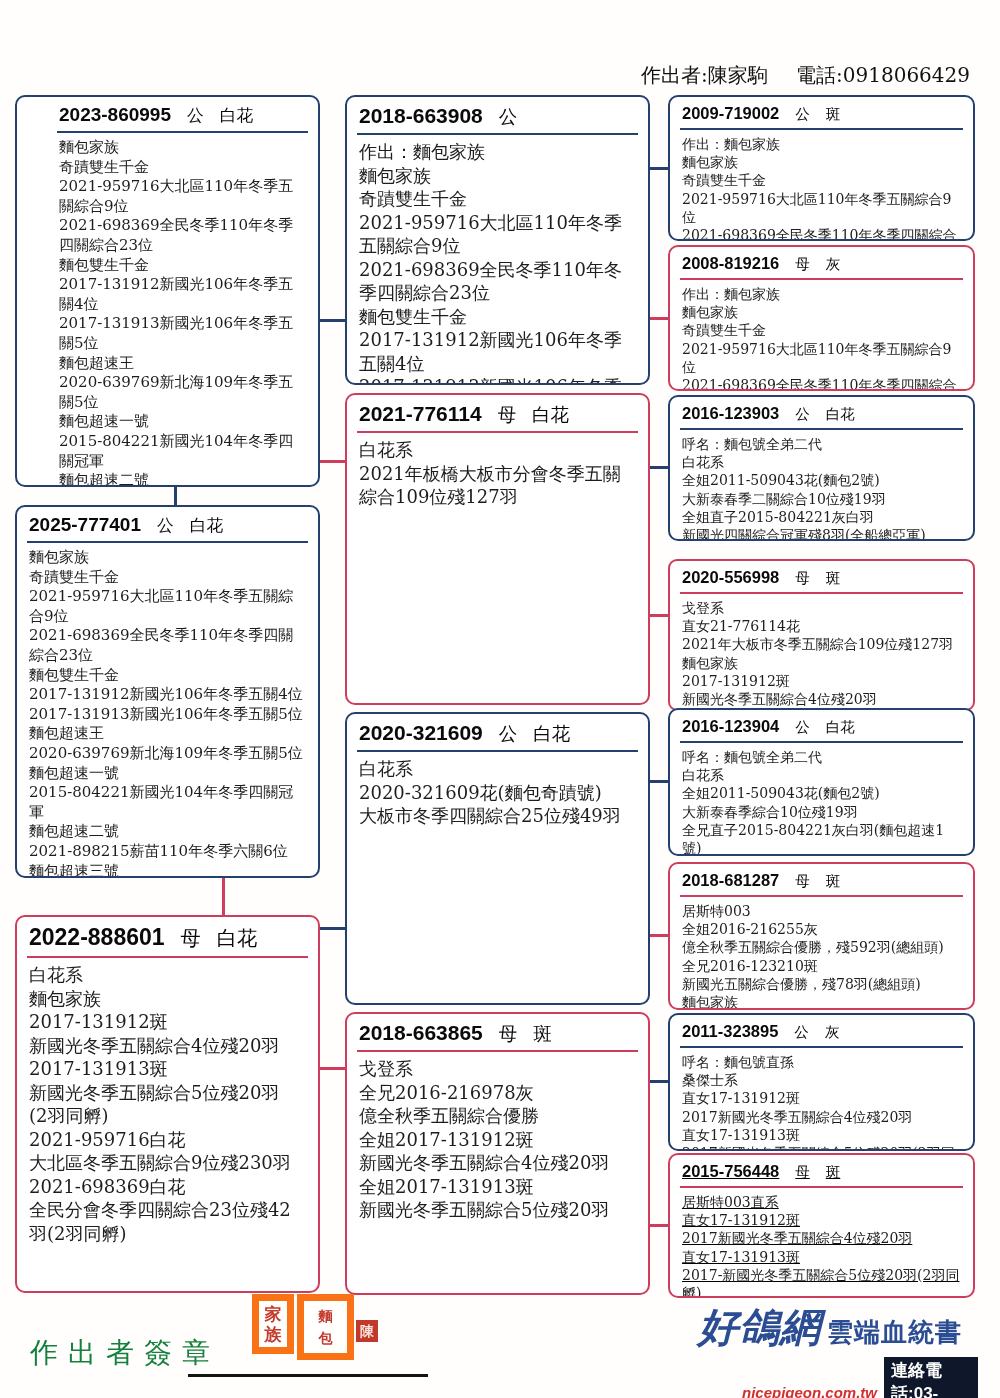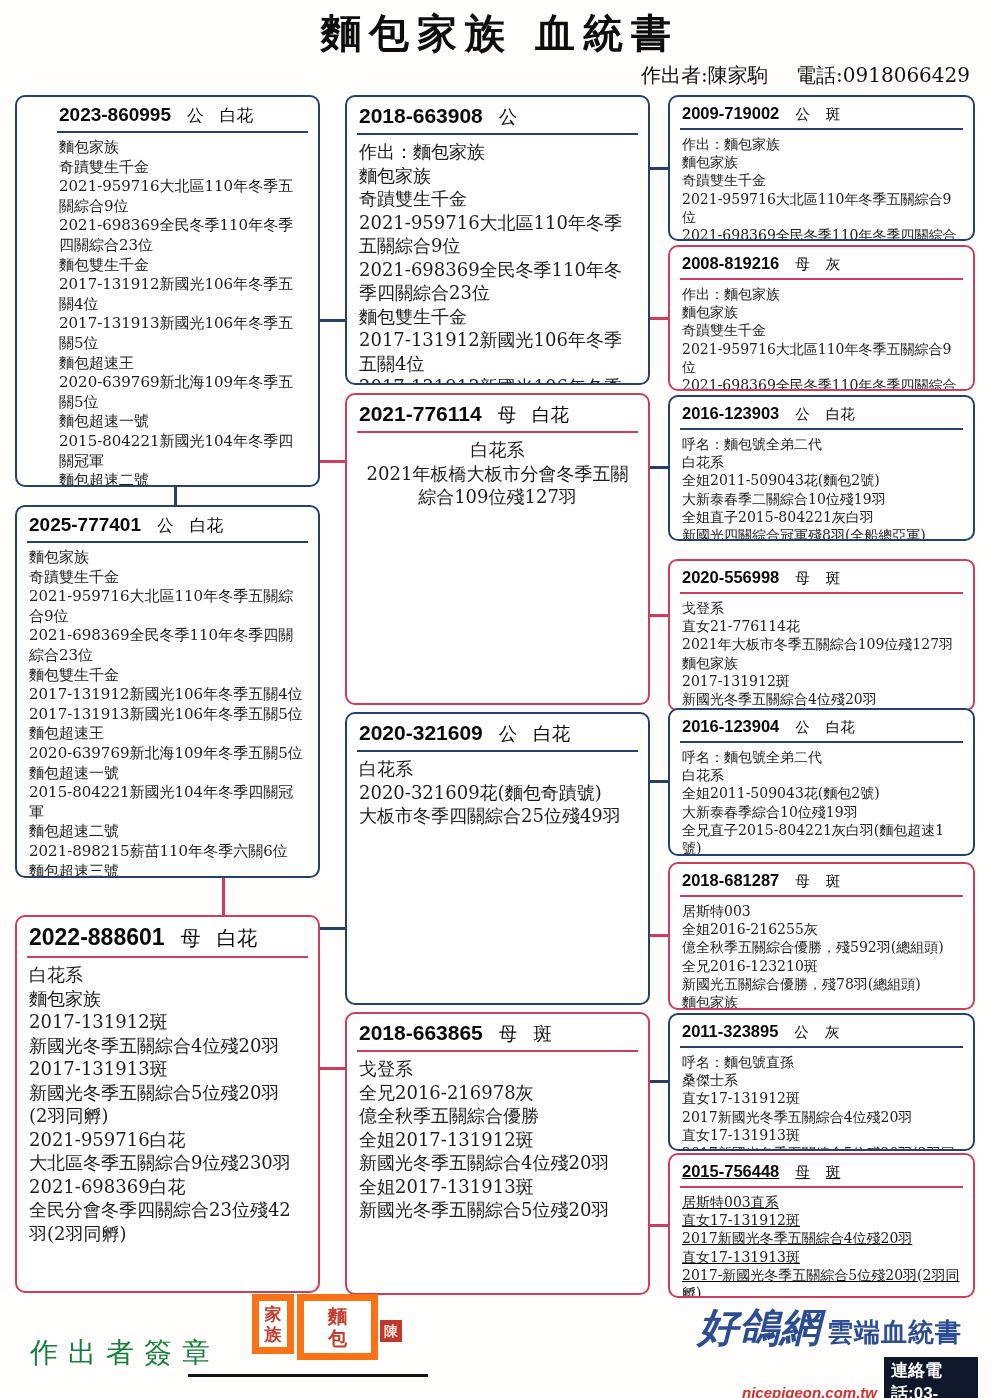--- a/index.html
+++ b/index.html
@@ -33,40 +33,39 @@
   .vline{position:absolute;width:3px;background:#24406f;}
   .hline.red,.vline.red{background:#cf3d5c;}
 
   .sig-label{position:absolute;left:30px;top:1334px;font-size:28px;font-weight:normal;
              letter-spacing:10px;color:#15803d;}
   .sig-line{position:absolute;left:188px;top:1374px;width:240px;height:2.5px;background:#141414;}
   .seals{position:absolute;left:252px;top:1294px;display:flex;align-items:flex-start;}
   .seal{border:7px solid #f97316;color:#c43b2e;text-align:center;word-break:break-all;
         font-weight:bold;font-family:"DejaVu Serif",serif;background:rgba(255,255,255,.6);}
   .seal.s1{width:24px;font-size:17px;line-height:20px;padding:3px 2px;}
-  .seal.s2{width:27px;font-size:19px;line-height:22px;padding:4px 20px;margin-left:3px;}
+  .seal.s2{width:27px;font-size:14px;line-height:22px;padding:4px 8px;margin-left:3px;}
   .seal.s3{width:22px;height:22px;font-size:14px;line-height:22px;border:none;
            background:#c0392b;color:#f8ded6;margin-left:2px;margin-top:26px;}
 
   .logo{position:absolute;left:698px;top:1300px;width:280px;}
   .logo .row1{display:flex;align-items:baseline;color:#2b4d93;}
   .logo .brand{font-size:40px;font-weight:bold;font-style:italic;letter-spacing:1px;}
   .logo .suffix{font-size:26px;font-weight:bold;margin-left:6px;letter-spacing:1px;}
   .logo .row2{margin-top:2px;display:flex;align-items:center;}
   .logo .url{color:#d03030;font-weight:bold;font-style:italic;font-size:15px;
              font-family:"Liberation Sans",sans-serif;margin-left:44px;}
   .logo .phone-badge{background:#0f172a;color:#fff;font-size:17px;font-weight:bold;
              padding:2px 7px;margin-left:7px;font-family:"Liberation Sans",sans-serif;}
 </style>
 </head>
 <body>
 
 <div id="page">
 
-  <div class="title">麵包家族 血統書</div>
   <div class="byline">
     <span>作出者:陳家駒</span>
     <span>電話:0918066429</span>
   </div>
 
   <div class="pbox c-blue head19 body15" style="left:15px;top:95px;width:305px;height:392px;padding-left:40px;">
     <div class="phead">
       <span class="ring">2023-860995</span>
       <span class="meta">公</span>
       <span class="meta">白花</span>
@@ -143,21 +142,21 @@
     <div class="pbody">作出：麵包家族
 麵包家族
 奇蹟雙生千金
 2021-959716大北區110年冬季五關綜合9位
 2021-698369全民冬季110年冬季四關綜合23位
 麵包雙生千金
 2017-131912新國光106年冬季五關4位
 2017-131913新國光106年冬季五關5位</div>
   </div>
 
-  <div class="pbox c-red head21 body18" style="left:345px;top:393px;width:305px;height:312px;text-align:center;">
+  <div class="pbox c-red head21 body18" style="left:345px;top:393px;width:305px;height:312px;">
     <div class="phead">
       <span class="ring">2021-776114</span>
       <span class="meta">母</span>
       <span class="meta">白花</span>
     </div>
     <div class="pbody">白花系
 2021年板橋大板市分會冬季五關綜合109位殘127羽</div>
   </div>
 
   <div class="pbox c-blue head21 body18" style="left:345px;top:712px;width:305px;height:293px;">

